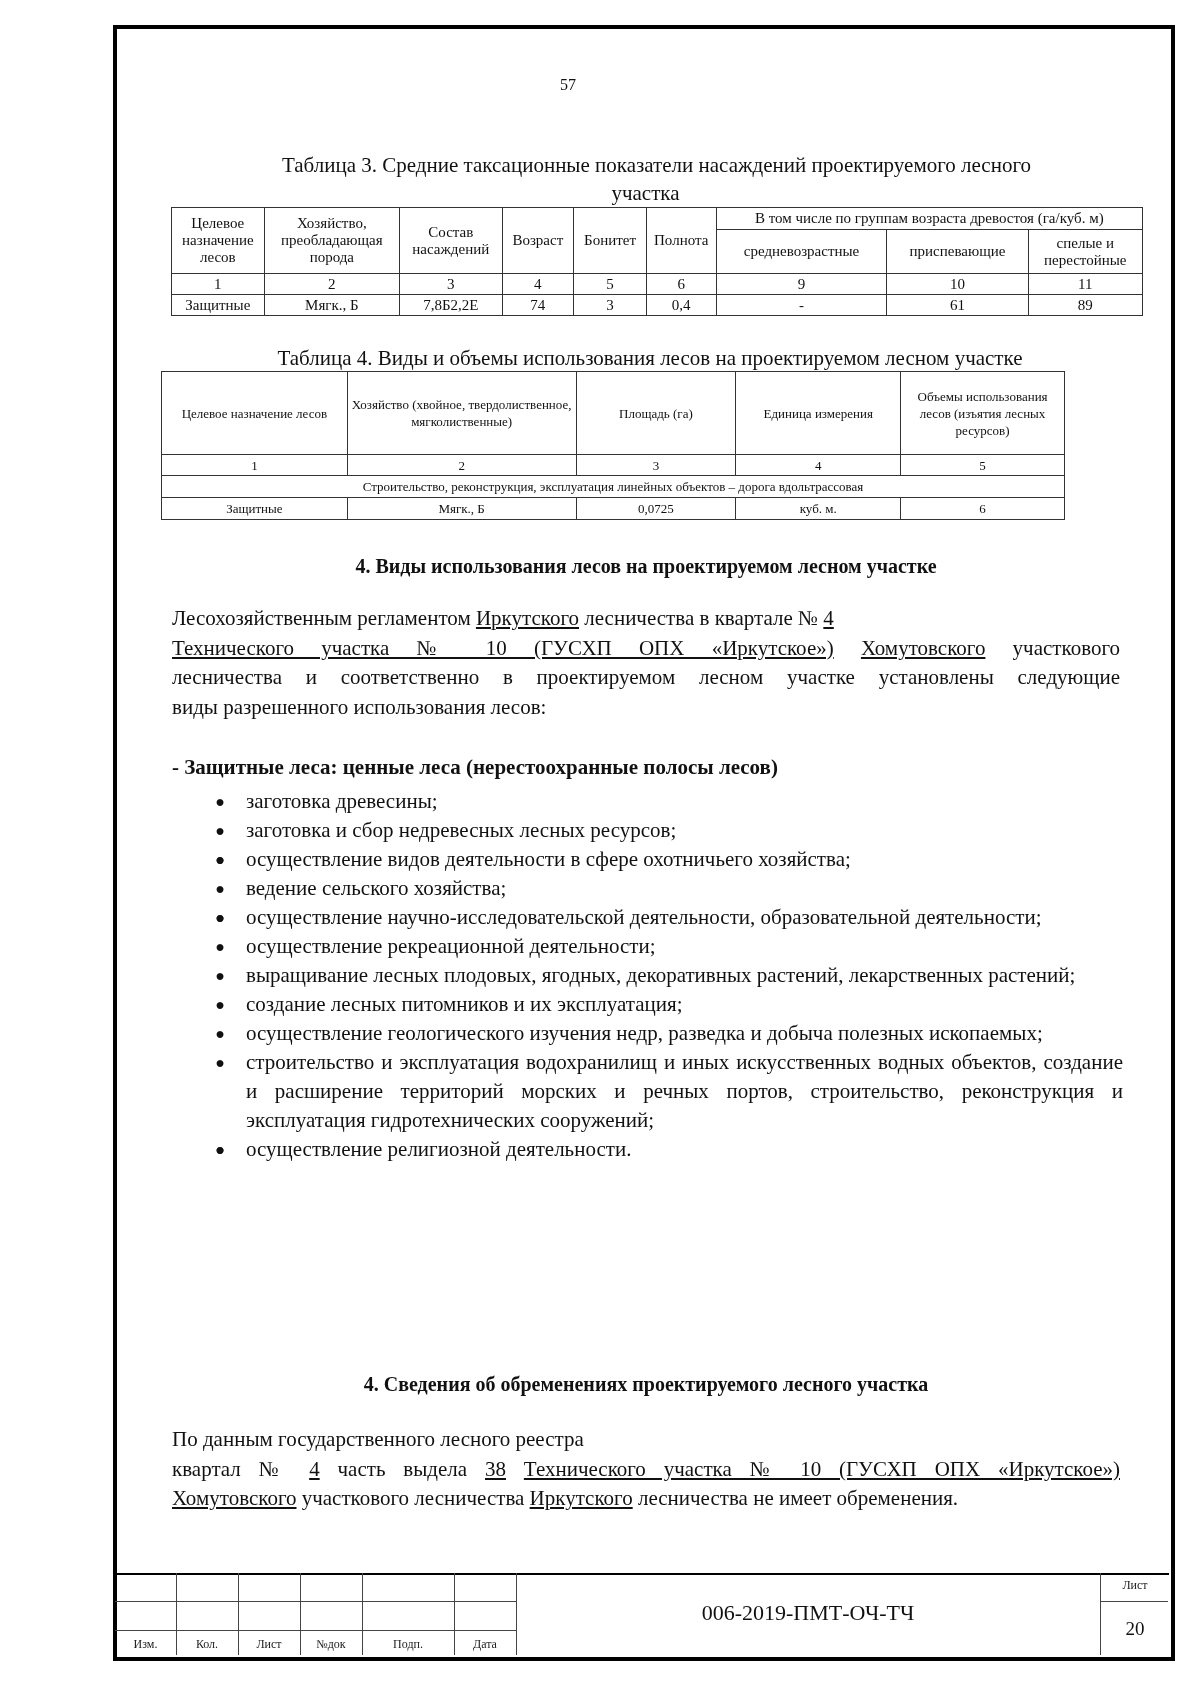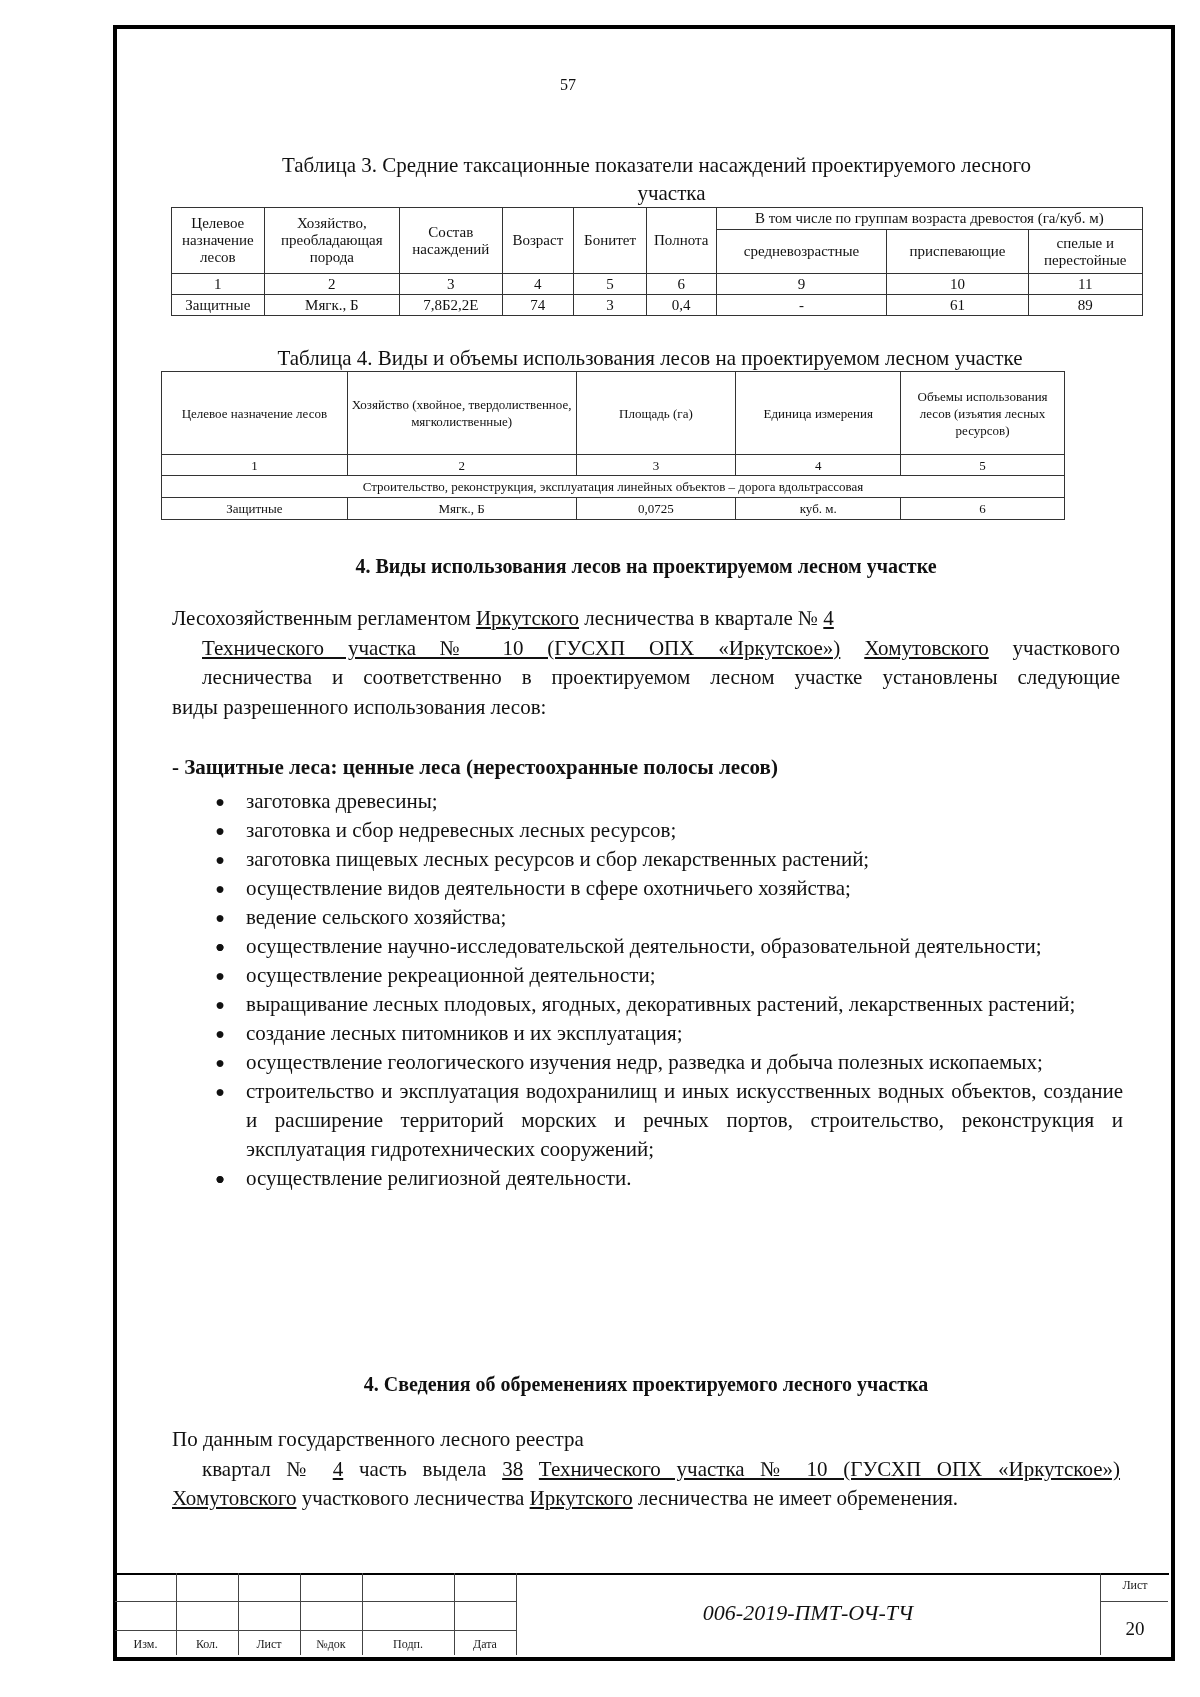--- a/index.html
+++ b/index.html
@@ -10,42 +10,42 @@
   .abs { position: absolute; }
   .pagenum { left: 560px; width: 170px; top: 76px; font-size: 16px; }
   .caption { font-size: 21px; text-align: center; line-height: 27px; }
   table { border-collapse: collapse; position: absolute; }
   td { border: 1.5px solid #333; text-align: center; padding: 0 2px; font-size: 15px; line-height: 17px; vertical-align: middle; color: #111; }
   .t3 td { font-size: 15px; }
   .t4 td { font-size: 13px; }
   .heading { font-weight: bold; font-size: 20px; text-align: center; }
   .para { font-size: 21px; line-height: 29.5px; text-align: justify; }
   .para .line { display: block; }
-  .justify-line { text-align: justify; text-align-last: justify; margin-left: 30px; }
+  .justify-line { text-align: justify; text-align-last: justify; }
   u { text-decoration: underline; }
   .sub { font-weight: bold; font-size: 21px; }
   ul.bullets { list-style: none; margin: 0; padding: 0; position: absolute; left: 210px; width: 913px; top: 787px; }
   ul.bullets li { position: relative; padding-left: 36px; font-size: 21px; line-height: 29px; text-align: justify; }
   ul.bullets li .bullet { position: absolute; left: 0; top: 0; width: 20px; text-align: center; font-size: 16px; }
   .stamp-line-h { position: absolute; height: 0; border-top: 1.5px solid #444; }
   .stamp-line-v { position: absolute; width: 0; border-left: 1.5px solid #444; }
   .stamp-label { position: absolute; font-size: 12px; text-align: center; color: #222; }
-  .doc-code { position: absolute; left: 516px; width: 584px; top: 1600px; text-align: center; font-size: 22px; font-style: italic; }
+  .doc-code { position: absolute; left: 516px; width: 584px; top: 1600px; text-align: center; font-size: 22px; }
   .sheet-label { position: absolute; left: 1100px; width: 70px; top: 1578px; text-align: center; font-size: 12px; color: #222; }
   .sheet-num { position: absolute; left: 1100px; width: 70px; top: 1618px; text-align: center; font-size: 19px; }
 </style>
 </head>
 <body>
 
 <div class="frame"></div>
 
 <div class="abs pagenum">57</div>
 
 <div class="abs caption" style="left:171px; width:971px; top:152px;">Таблица 3. Средние таксационные показатели насаждений проектируемого лесного</div>
-<div class="abs caption" style="left:186px; width:971px; top:180px;">участка</div>
+<div class="abs caption" style="left:160px; width:971px; top:180px;">участка</div>
 
 <table class="t3" style="left:171px; top:207px; width:972px;">
   <colgroup>
     <col style="width:93px">
       <col style="width:136px">
       <col style="width:103px">
       <col style="width:72px">
       <col style="width:73px">
       <col style="width:70px">
       <col style="width:172px">
@@ -137,21 +137,21 @@
   <span class="line justify-line"><u>Технического участка № 10 (ГУСХП ОПХ «Иркутское»)</u><span> </span><u>Хомутовского</u><span> участкового</span></span>
   <span class="line justify-line">лесничества и соответственно в проектируемом лесном участке установлены следующие</span>
   <span class="line">виды разрешенного использования лесов:</span>
 </div>
 
 <div class="abs sub" style="left:172px; width:948px; top:755px;">- Защитные леса: ценные леса (нерестоохранные полосы лесов)</div>
 
 <ul class="bullets">
   <li><span class="bullet">●</span><span>заготовка древесины;</span></li>
   <li><span class="bullet">●</span><span>заготовка и сбор недревесных лесных ресурсов;</span></li>
-  <li><span class="bullet">●</span><span>заготовка пищевых лесных ресурсов и сбор лекарственных растений;</span></li>
+  <li><span class="bullet">●</span></li>
   <li><span class="bullet">●</span><span>осуществление видов деятельности в сфере охотничьего хозяйства;</span></li>
   <li><span class="bullet">●</span><span>ведение сельского хозяйства;</span></li>
   <li><span class="bullet">●</span></li>
   <li><span class="bullet">●</span><span>осуществление научно-исследовательской деятельности, образовательной деятельности;</span></li>
   <li><span class="bullet">●</span><span>осуществление рекреационной деятельности;</span></li>
   <li><span class="bullet">●</span><span>выращивание лесных плодовых, ягодных, декоративных растений, лекарственных растений;</span></li>
   <li><span class="bullet">●</span><span>создание лесных питомников и их эксплуатация;</span></li>
   <li><span class="bullet">●</span><span>осуществление геологического изучения недр, разведка и добыча полезных ископаемых;</span></li>
   <li><span class="bullet">●</span><span>строительство и эксплуатация водохранилищ и иных искусственных водных объектов, создание и расширение территорий морских и речных портов, строительство, реконструкция и эксплуатация гидротехнических сооружений;</span></li>
   <li><span class="bullet">●</span></li>

